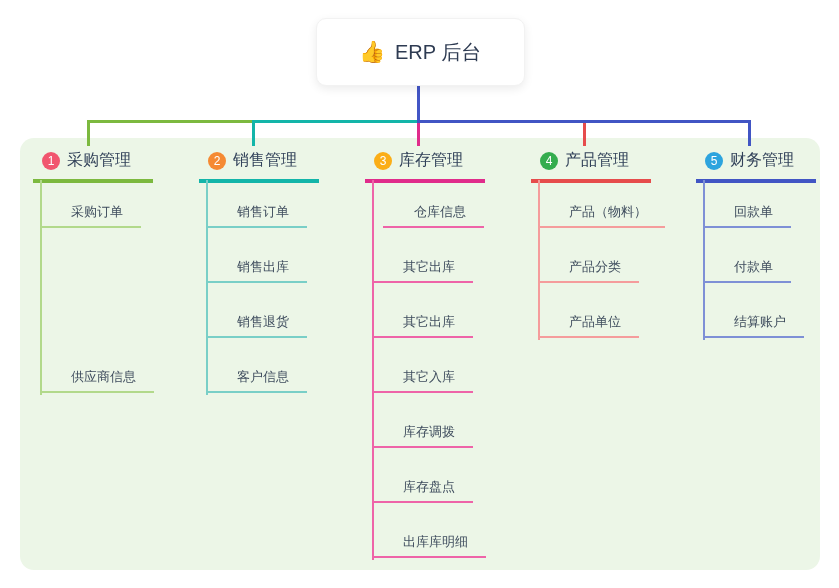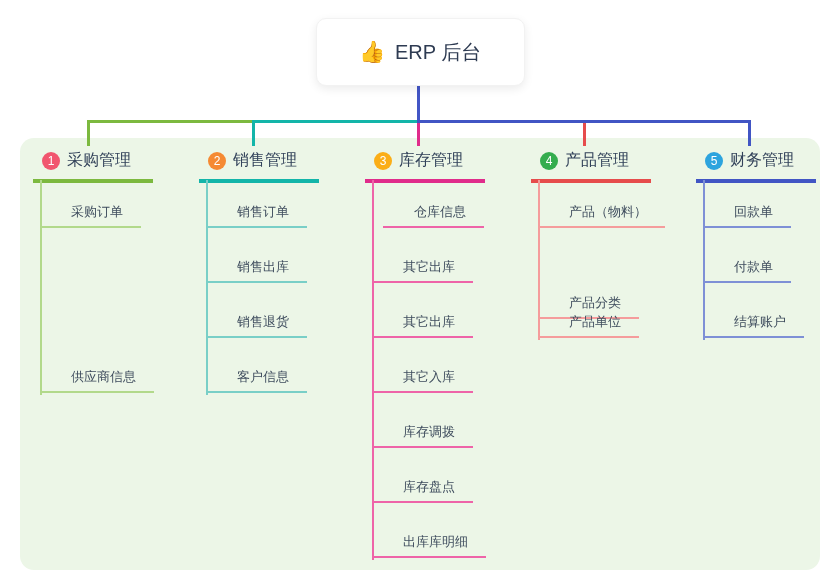--- a/index.html
+++ b/index.html
@@ -108,21 +108,21 @@
   <div class="child-node" style="left: 372px; top: 423px; border-bottom-color: rgb(238, 100, 168);">库存调拨</div>
   <div class="child-node" style="left: 372px; top: 478px; border-bottom-color: rgb(238, 100, 168);">库存盘点</div>
   <div class="child-node" style="left: 372px; top: 533px; border-bottom-color: rgb(238, 100, 168);">出库库明细</div>
 
   <div class="branch-header" style="left: 531px; border-bottom-color: rgb(230, 76, 76);">
     <span class="badge" style="background: rgb(52, 173, 78);">4</span>
     <span>产品管理</span>
   </div>
   <div class="line vline" style="left: 538px; top: 180px; height: 160px; background: rgb(245, 156, 156);"></div>
   <div class="child-node" style="left: 538px; top: 203px; border-bottom-color: rgb(245, 156, 156);">产品（物料）</div>
-  <div class="child-node" style="left: 538px; top: 258px; border-bottom-color: rgb(245, 156, 156); margin-top: 36px;">产品分类</div>
+  <div class="child-node" style="left: 538px; top: 258px; border-bottom-color: rgb(245, 156, 156);">产品分类</div>
   <div class="child-node" style="left: 538px; top: 313px; border-bottom-color: rgb(245, 156, 156);">产品单位</div>
 
   <div class="branch-header" style="left: 696px; border-bottom-color: rgb(65, 85, 196);">
     <span class="badge" style="background: rgb(45, 164, 222);">5</span>
     <span>财务管理</span>
   </div>
   <div class="line vline" style="left: 703px; top: 180px; height: 160px; background: rgb(126, 144, 214);"></div>
   <div class="child-node" style="left: 703px; top: 203px; border-bottom-color: rgb(126, 144, 214);">回款单</div>
   <div class="child-node" style="left: 703px; top: 258px; border-bottom-color: rgb(126, 144, 214);">付款单</div>
   <div class="child-node" style="left: 703px; top: 313px; border-bottom-color: rgb(126, 144, 214);">结算账户</div>

